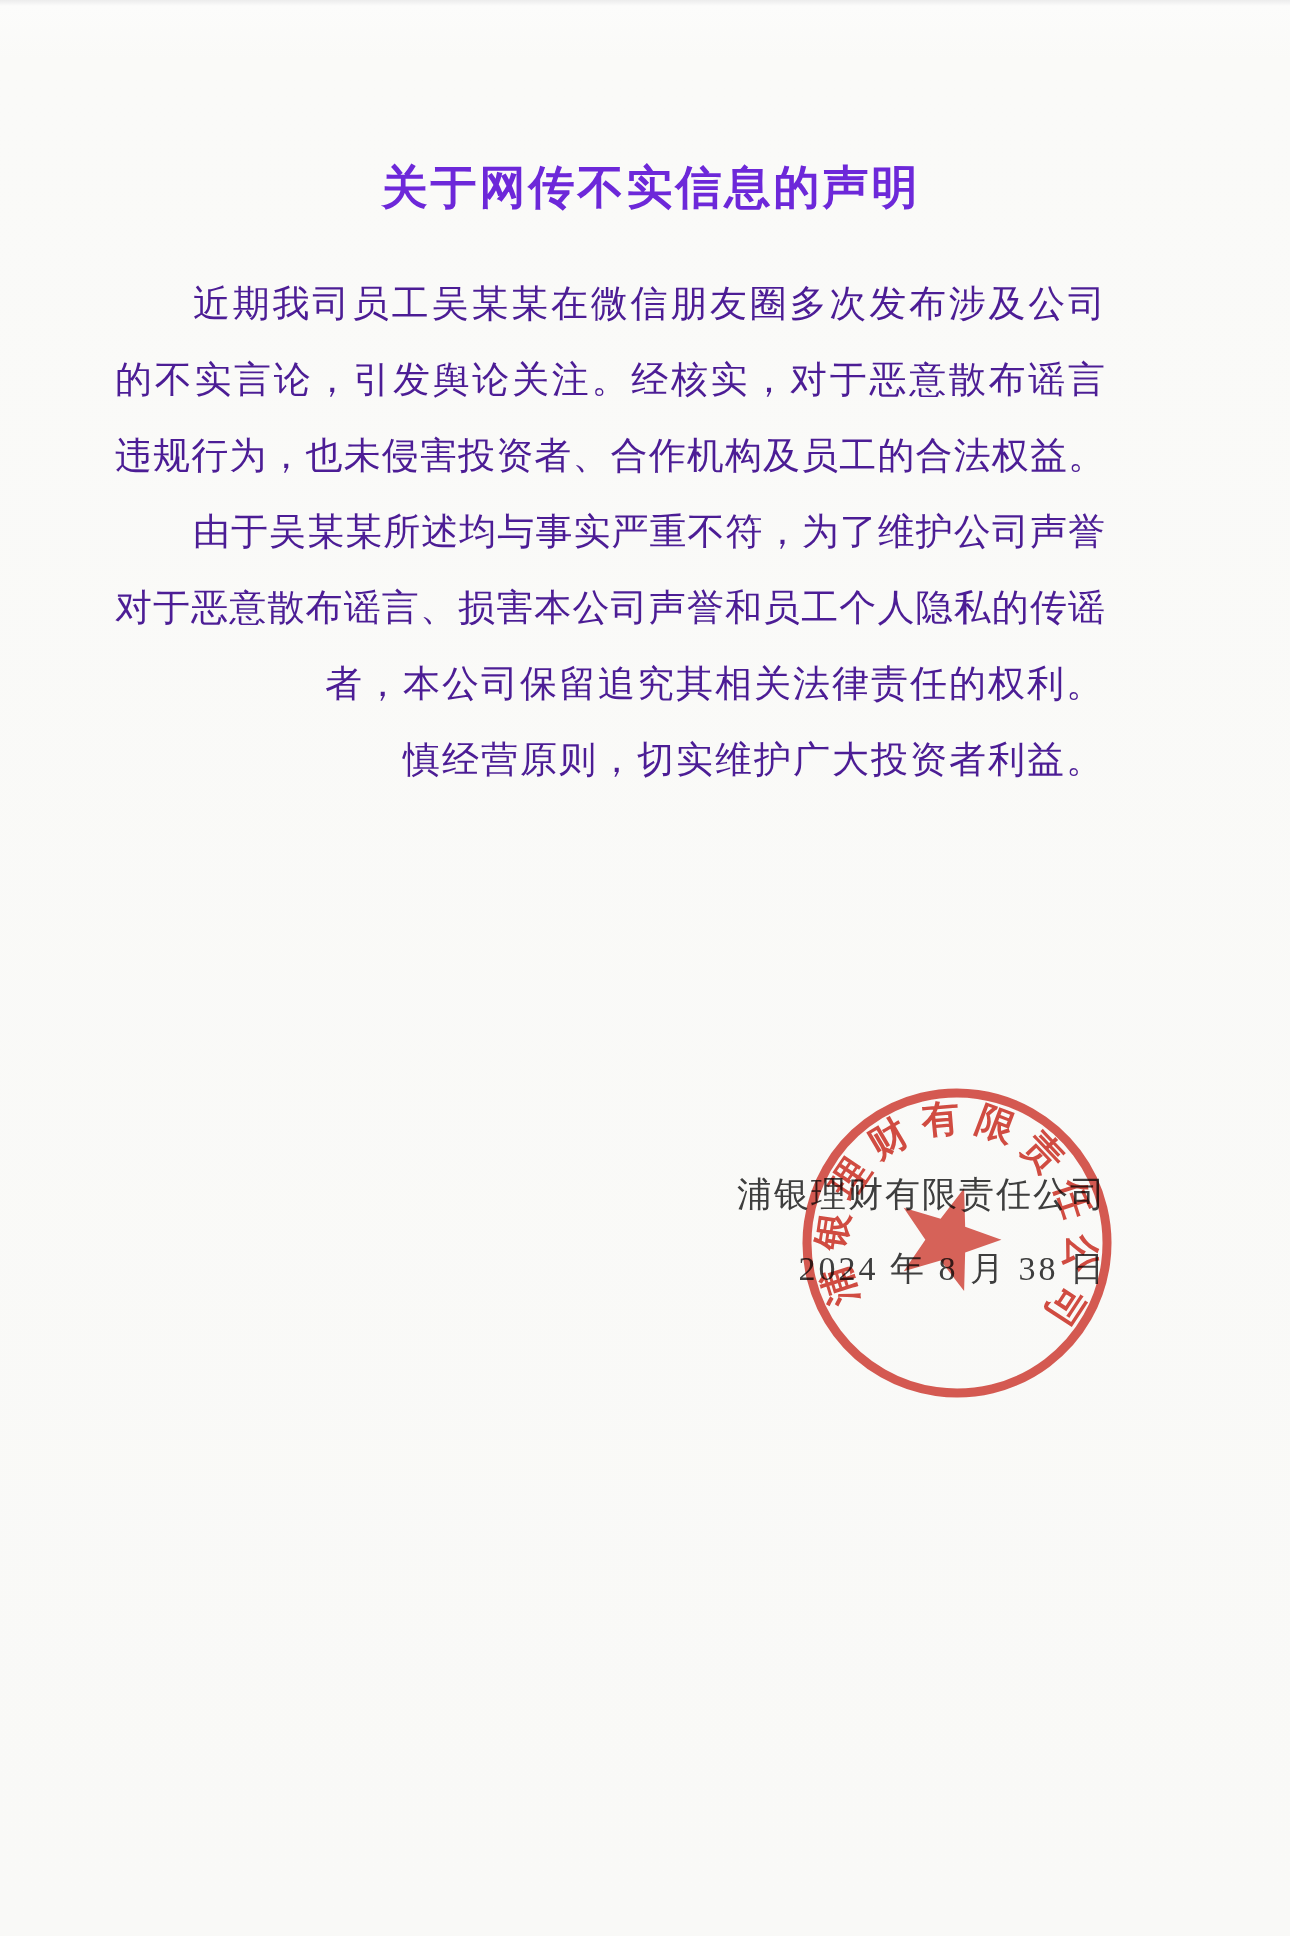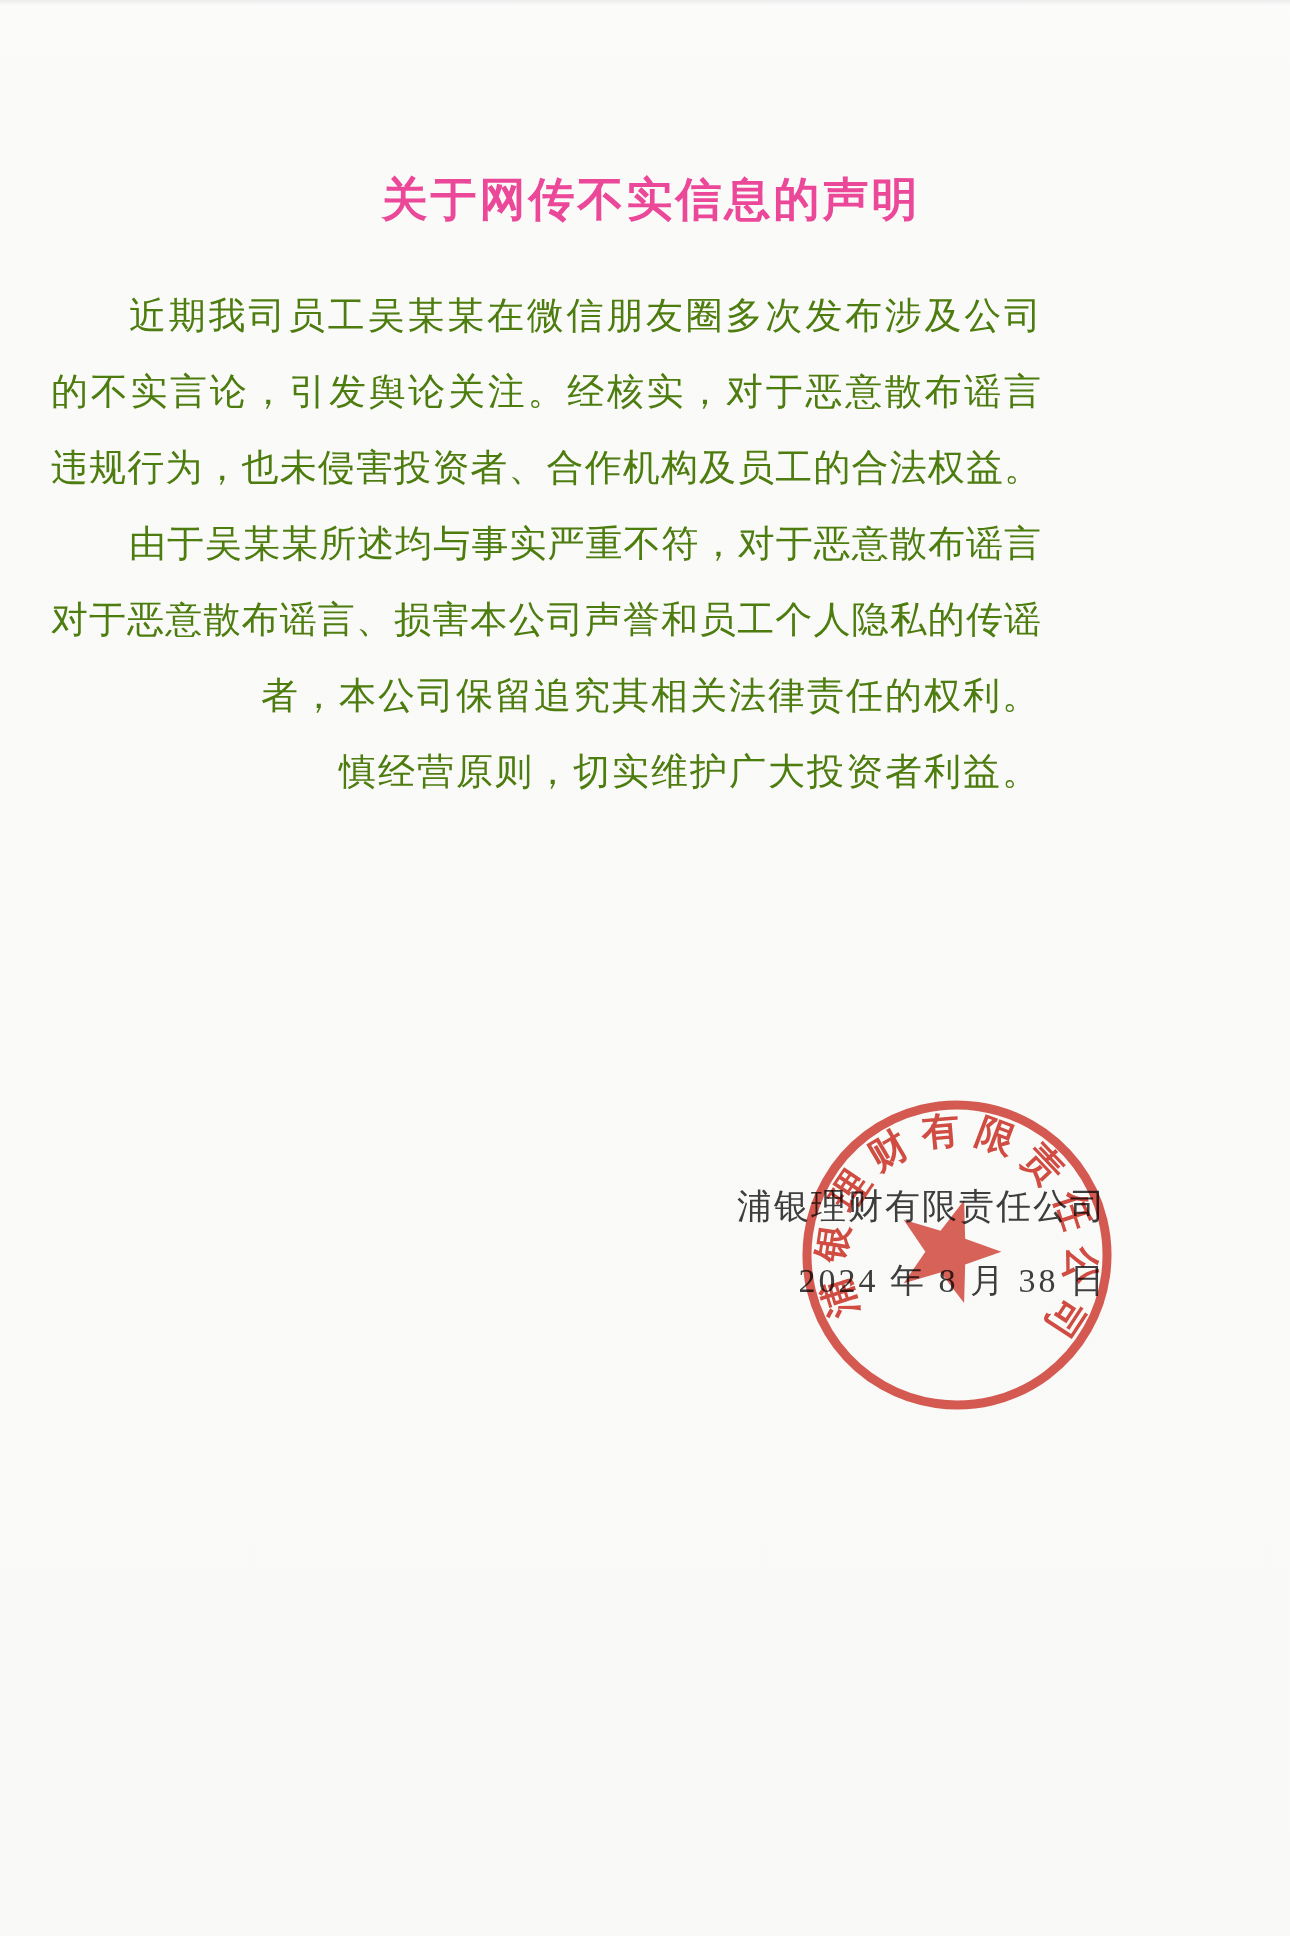--- a/index.html
+++ b/index.html
@@ -13,38 +13,38 @@
     overflow: hidden;
     background: linear-gradient(180deg, #ececec 0px, #fcfcfb 6px, #fafaf8 60px, #f9f9f7 100%);
     font-family: "Liberation Serif", serif;
   }
   .page {
     position: relative;
     width: 1290px;
     height: 1936px;
   }
   .doc-title {
-    margin: 12px;
+    margin: 0;
     padding-top: 158px;
     text-align: center;
     font-family: "Liberation Sans", sans-serif;
     font-weight: bold;
     font-size: 46px;
     line-height: 58px;
     letter-spacing: 3px;
-    color: #ec4899;
+    color: #6d28d9;
     padding-left: 12px;
   }
   .body-text {
     margin-top: 50px;
-    margin-left: 51px;
+    margin-left: 115px;
     width: 990px;
     font-size: 37px;
     line-height: 76px;
-    color: #4d7c0f;
+    color: #4c1d95;
   }
   .line {
     height: 76px;
     white-space: nowrap;
   }
   .line.full {
     text-align: justify;
     text-align-last: justify;
     text-justify: inter-character;
     white-space: normal;
@@ -97,21 +97,21 @@
 <body>
 
 <div class="page">
 
   <h1 class="doc-title">关于网传不实信息的声明</h1>
 
   <div class="body-text">
     <div class="line full indent">近期我司员工吴某某在微信朋友圈多次发布涉及公司</div>
     <div class="line full">的不实言论，引发舆论关注。经核实，对于恶意散布谣言</div>
     <div class="line full">违规行为，也未侵害投资者、合作机构及员工的合法权益。</div>
-    <div class="line full indent">由于吴某某所述均与事实严重不符，对于恶意散布谣言</div>
+    <div class="line full indent">由于吴某某所述均与事实严重不符，为了维护公司声誉</div>
     <div class="line full">对于恶意散布谣言、损害本公司声誉和员工个人隐私的传谣</div>
     <div class="line last">者，本公司保留追究其相关法律责任的权利。</div>
     <div class="line last">慎经营原则，切实维护广大投资者利益。</div>
   </div>
 
   <div class="signature">
     <div class="company">浦银理财有限责任公司</div>
     <div class="date">2024 年 8 月 38 日</div>
   </div>
 

